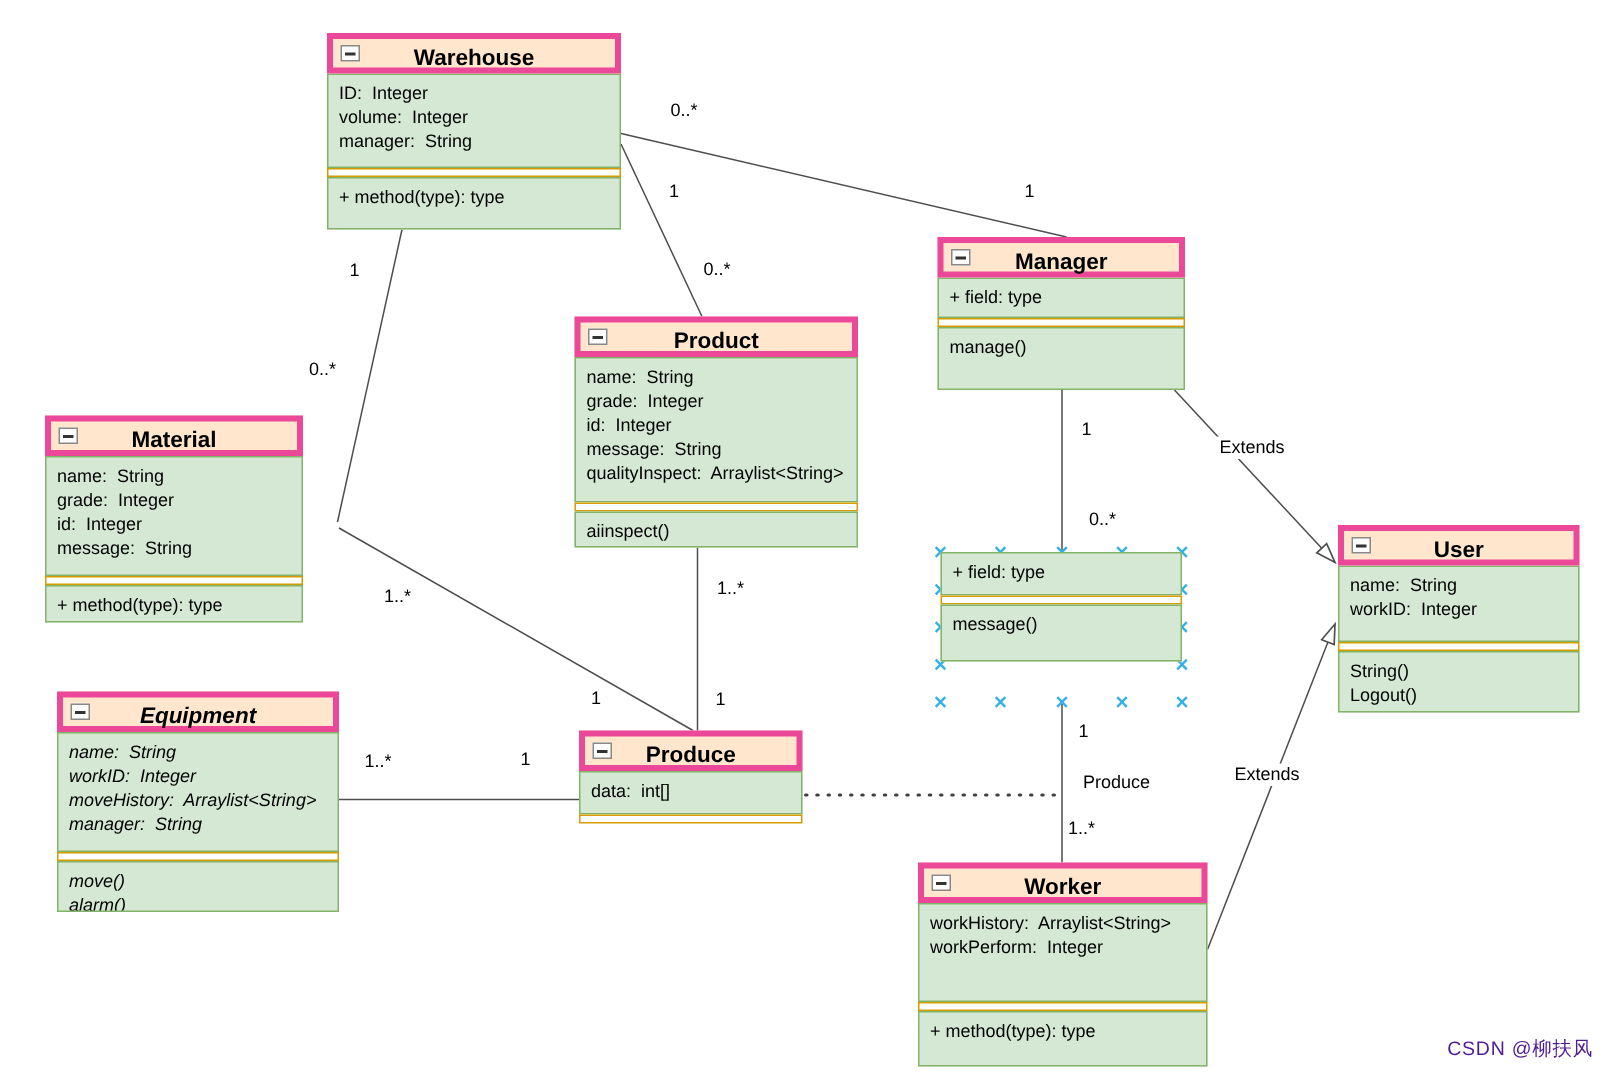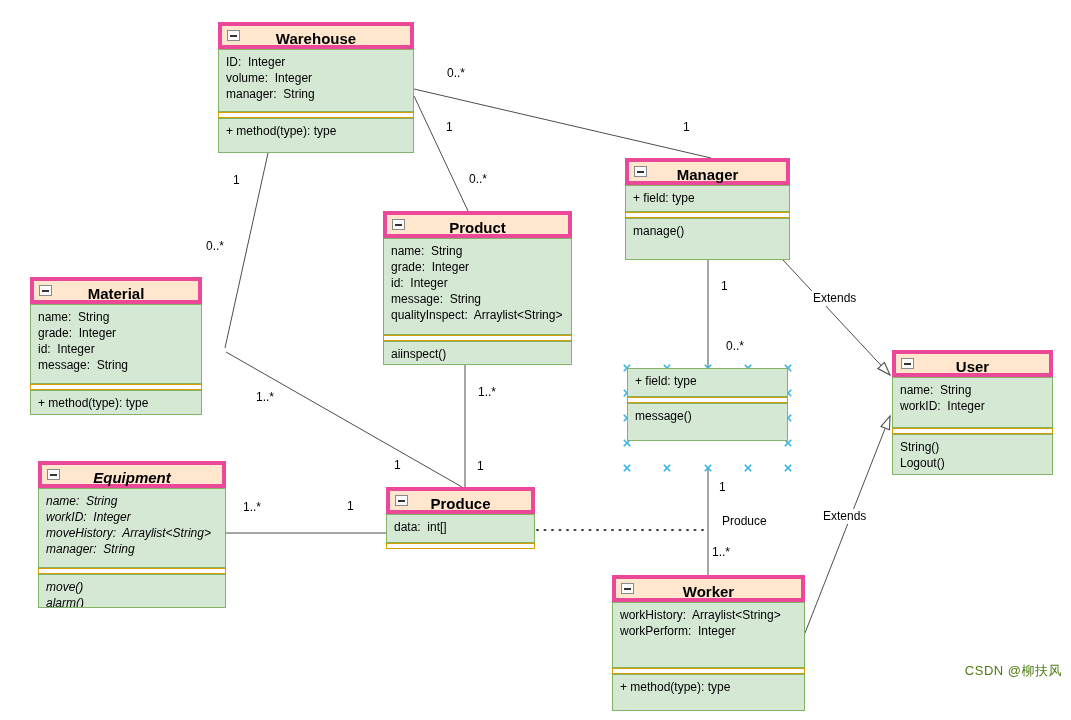--- a/index.html
+++ b/index.html
@@ -28,22 +28,22 @@
   .member-line{font-size:12px;line-height:16px;white-space:pre;}
   .sep{
     box-sizing:border-box;height:6px;background:#ffffff;
     border:1px solid #d79b00;border-width:1px 1px 1px 1px;
   }
   .mult{
     position:absolute;z-index:3;font-size:12px;line-height:15px;
     background:#ffffff;padding:0 2px;color:#000;white-space:nowrap;
   }
   #watermark{
-    position:absolute;z-index:4;right:9px;top:662px;
-    font-size:13px;color:#4d7c0f;letter-spacing:.5px;
+    position:absolute;z-index:4;right:9px;top:690px;
+    font-size:13px;color:#4c1d95;letter-spacing:.5px;
   }
 </style>
 </head>
 <body>
 
 <div id="canvas">
 
   <svg id="edges" width="1071" height="720">
     <defs>
       <marker id="hollow" markerWidth="18" markerHeight="14" refX="15" refY="6" orient="auto" markerUnits="userSpaceOnUse">

